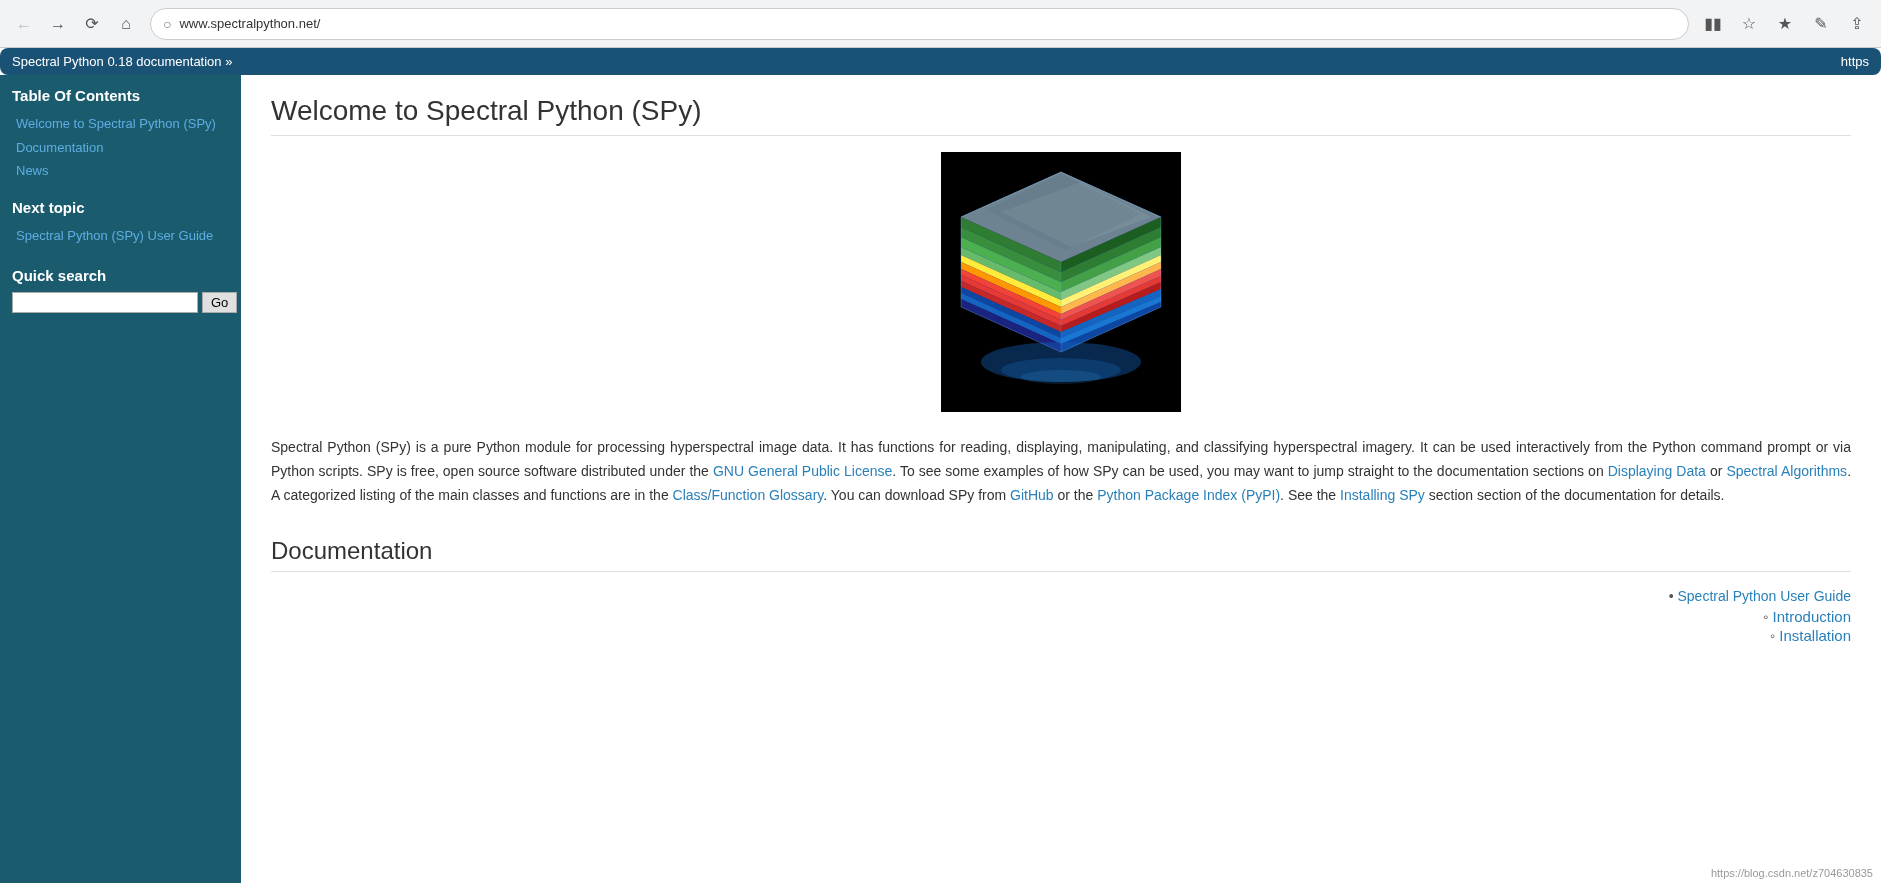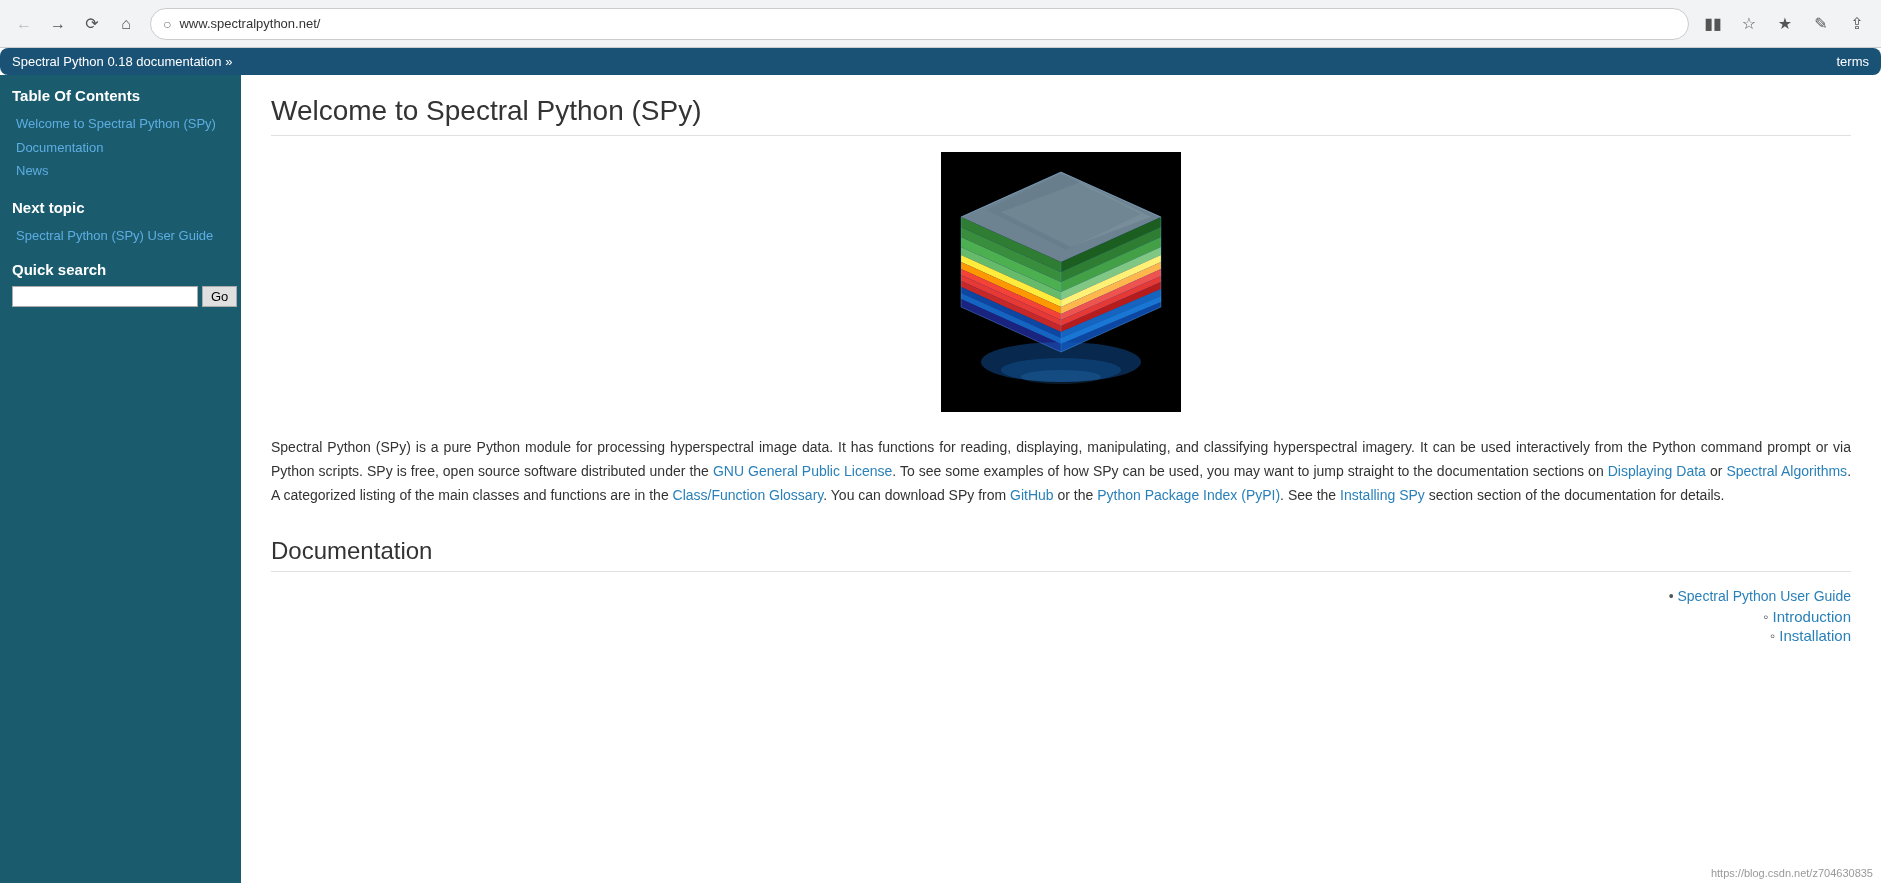--- a/index.html
+++ b/index.html
@@ -142,21 +142,21 @@
       font-weight: bold;
       color: #fff;
       margin-bottom: 8px;
       margin-top: 4px;
       padding: 0 4px;
     }
     .sidebar-search-title {
       font-size: 15px;
       font-weight: bold;
       color: #fff;
-      margin-top: 14px;
+      margin-top: 20px;
       margin-bottom: 8px;
       padding: 0 4px;
     }
     .search-row {
       display: flex;
       gap: 4px;
       padding: 0 4px;
     }
     .search-input {
       flex: 1;
@@ -302,21 +302,21 @@
     <span class="toolbar-icon">⇪</span>
   </div>
 </div>
 
 <div class="page-wrapper">
 
   <div class="top-nav-bar">
     <a href="#">
       <span>Spectral Python 0.18 documentation »</span>
     </a>
-    <span class="top-nav-next">terms</span>
+    <span class="top-nav-next">https</span>
   </div>
 
   <div class="main-layout">
 
     <div class="sidebar">
       <div class="sidebar-section-title">Table Of Contents</div>
       <a class="sidebar-link" href="#">Welcome to Spectral Python (SPy)</a>
       <a class="sidebar-link" href="#">Documentation</a>
       <a class="sidebar-link" href="#">News</a>
 

